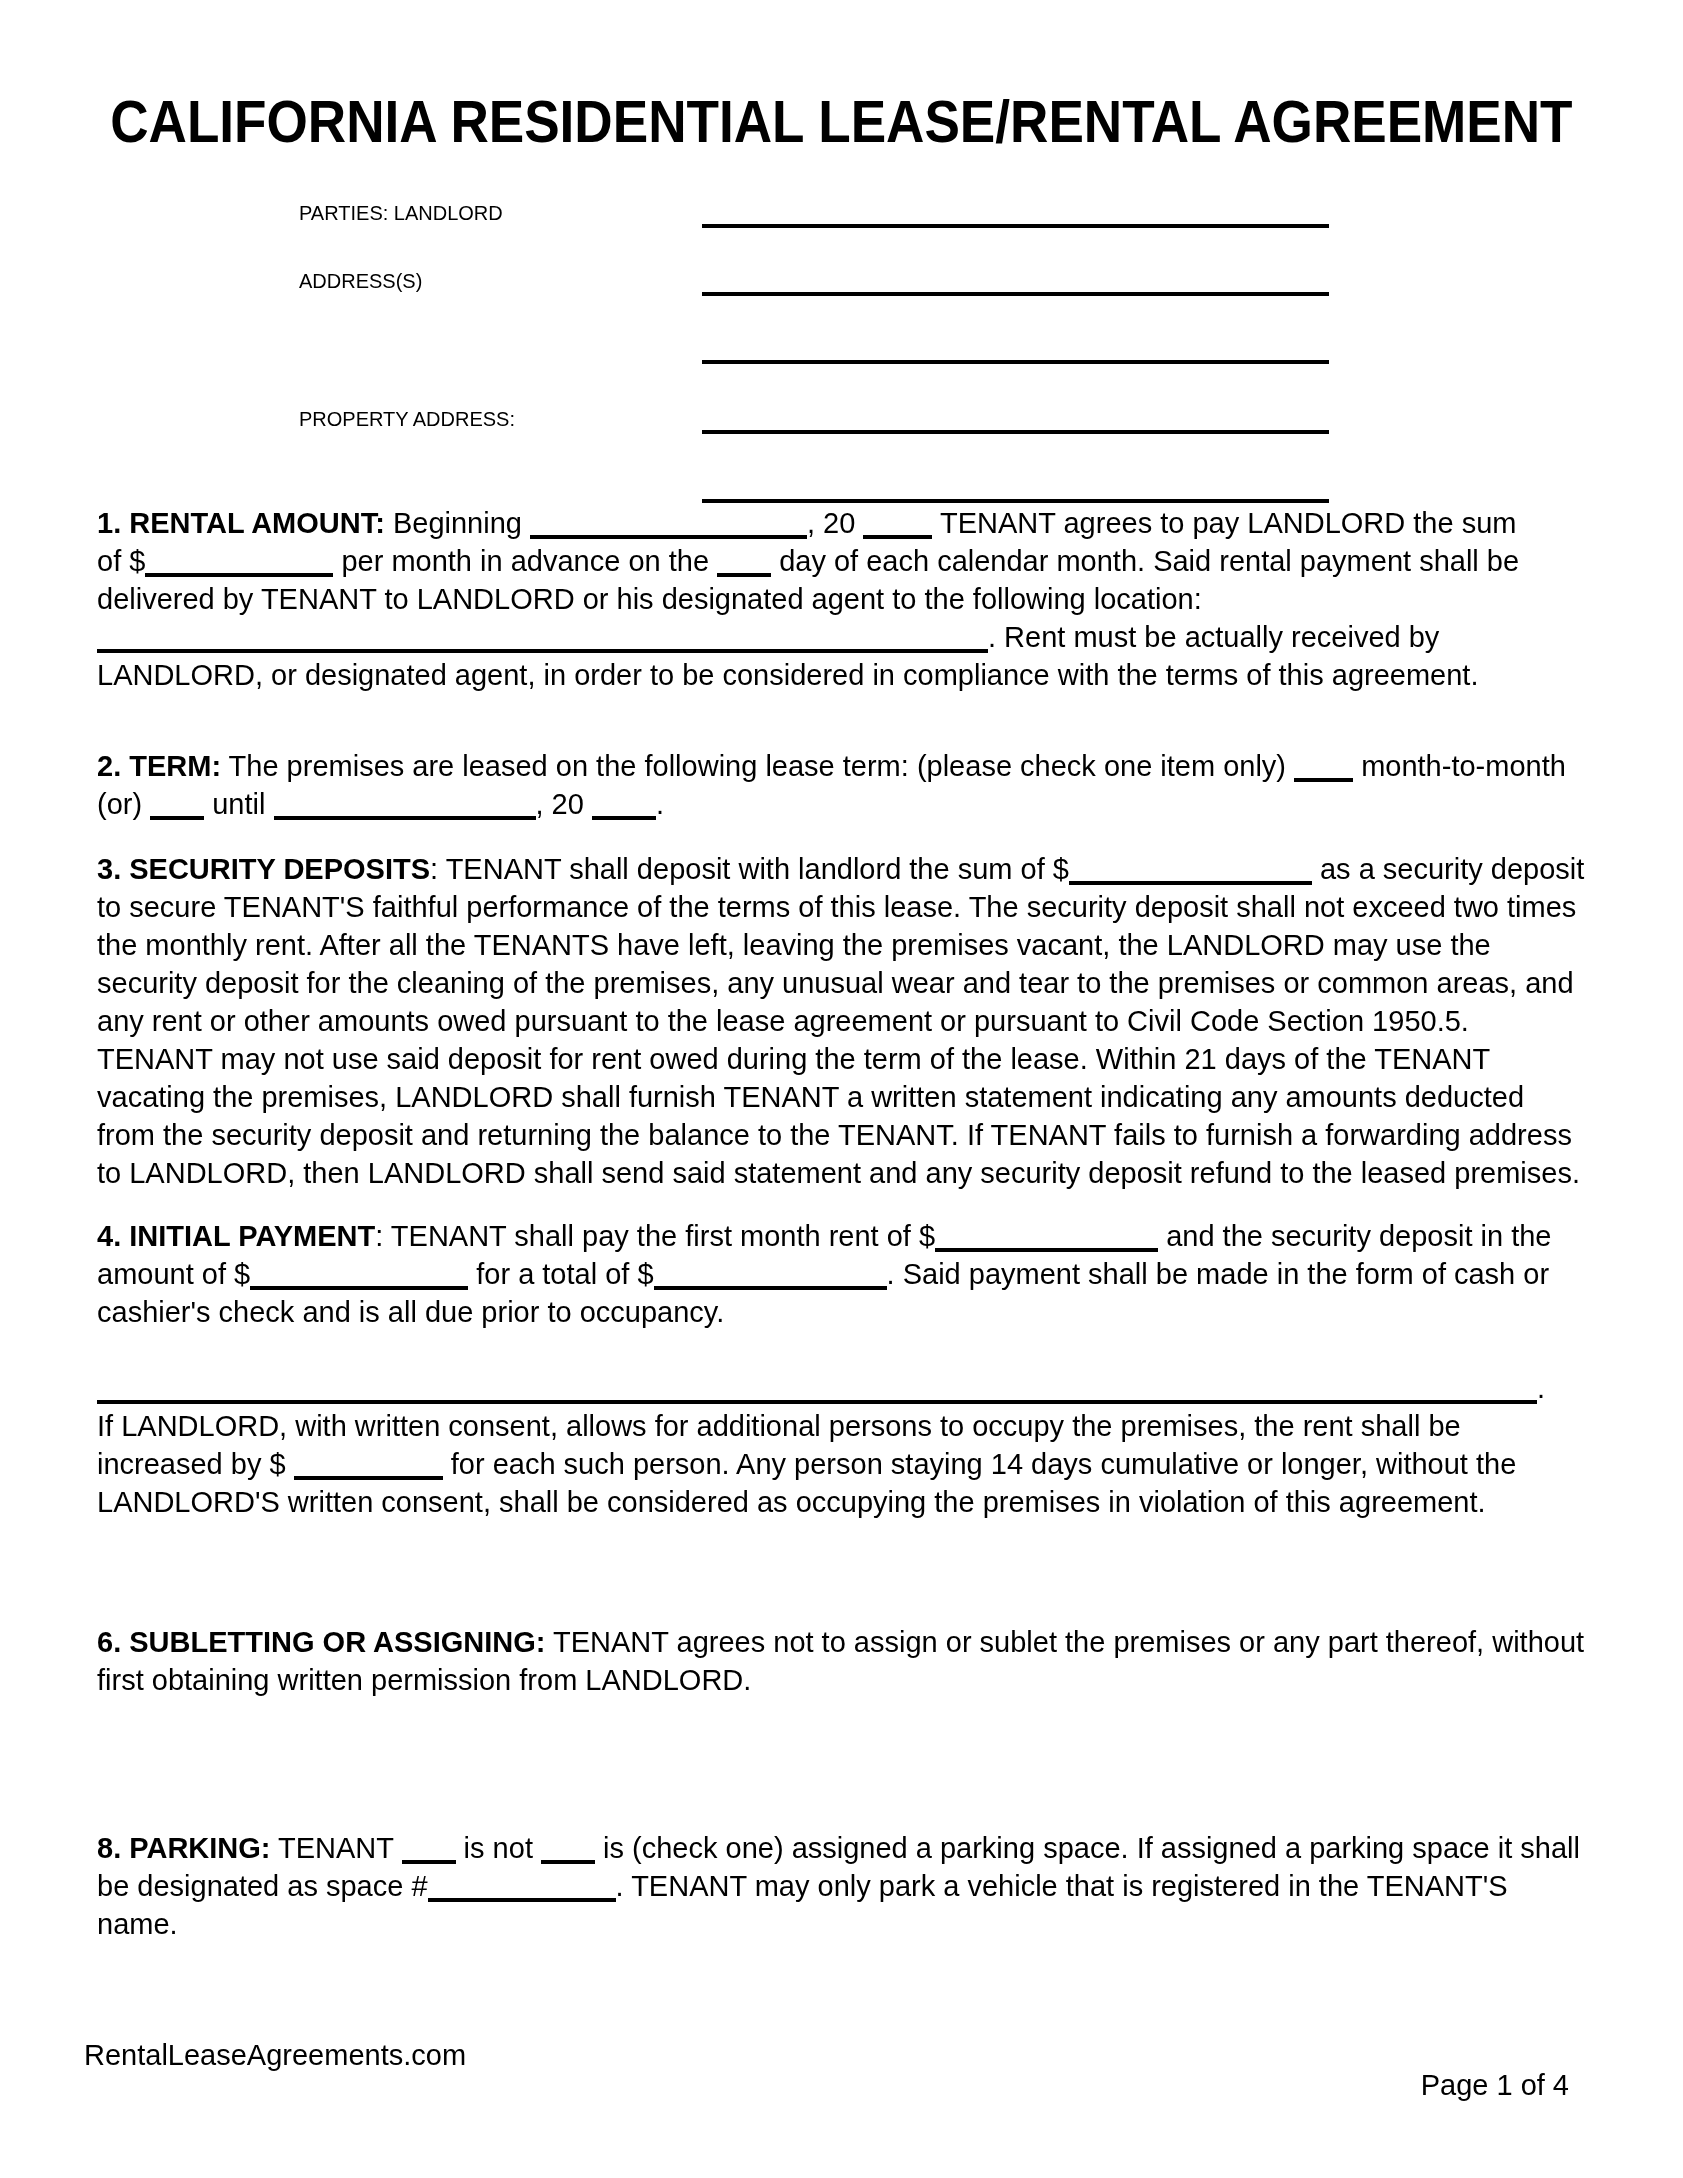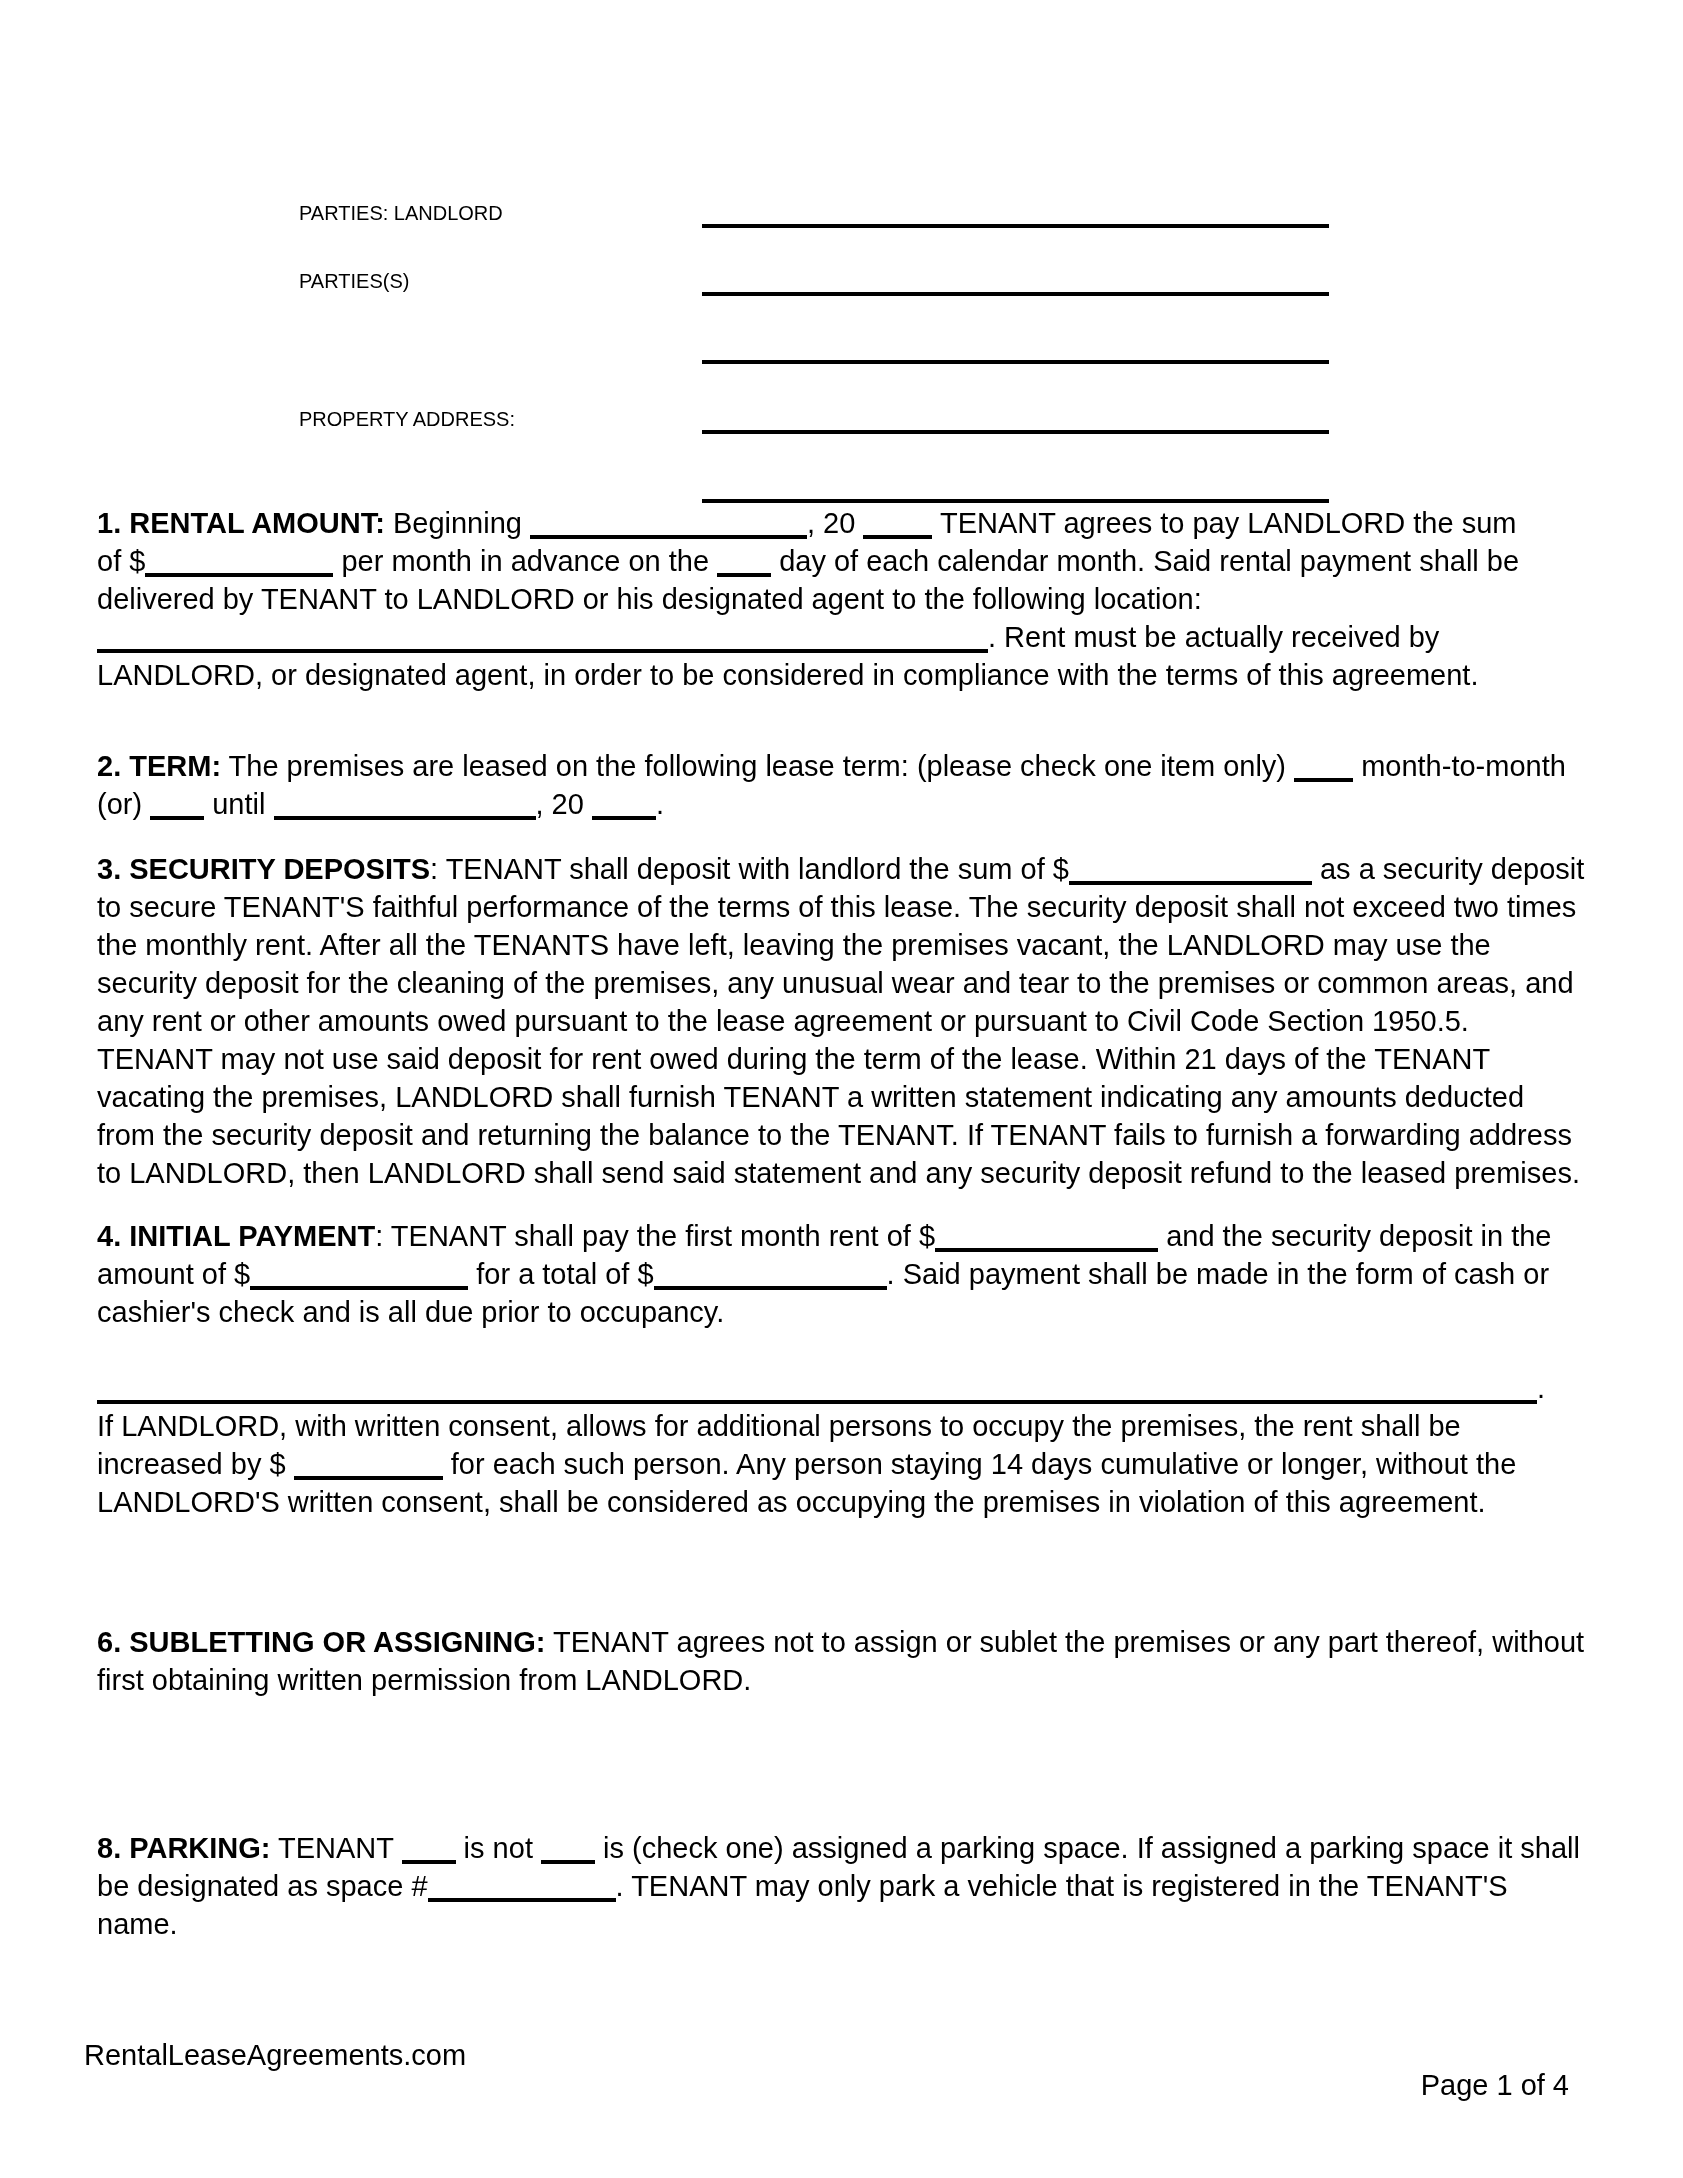--- a/index.html
+++ b/index.html
@@ -47,25 +47,28 @@
   .footer-page{
     position:absolute;right:114px;top:2067px;
     font-size:29px;line-height:36px;text-align:right;
   }
 </style>
 </head>
 <body>
 
 <div class="page">
 
+  <div class="doc-title">
+    <span class="squeeze">CALIFORNIA RESIDENTIAL LEASE/RENTAL AGREEMENT</span>
+  </div>
 
   <div class="hlabel" style="top:196px">PARTIES: LANDLORD</div>
   <div class="hline" style="top:224px"></div>
 
-  <div class="hlabel" style="top:264px">PARTIES(S)</div>
+  <div class="hlabel" style="top:264px">ADDRESS(S)</div>
   <div class="hline" style="top:292px"></div>
 
   <div class="hline" style="top:360px"></div>
 
   <div class="hlabel" style="top:402px">PROPERTY ADDRESS:</div>
   <div class="hline" style="top:430px"></div>
 
   <div class="hline" style="top:499px"></div>
 
   <div class="sec" style="top:504px">

